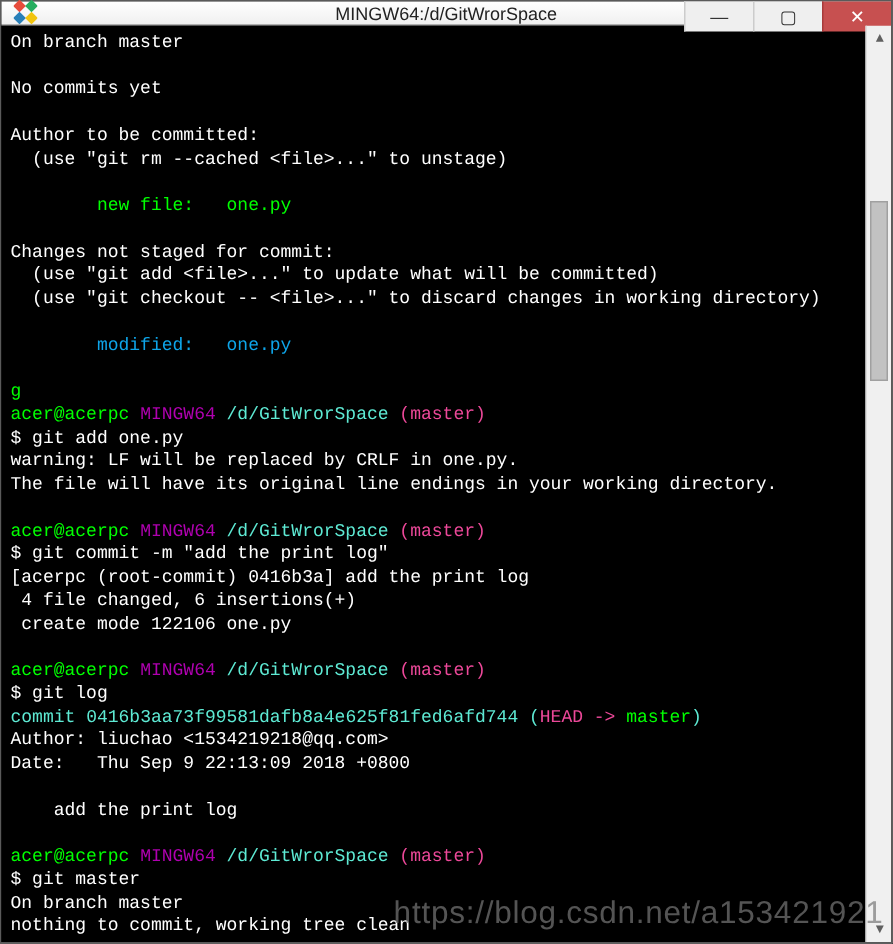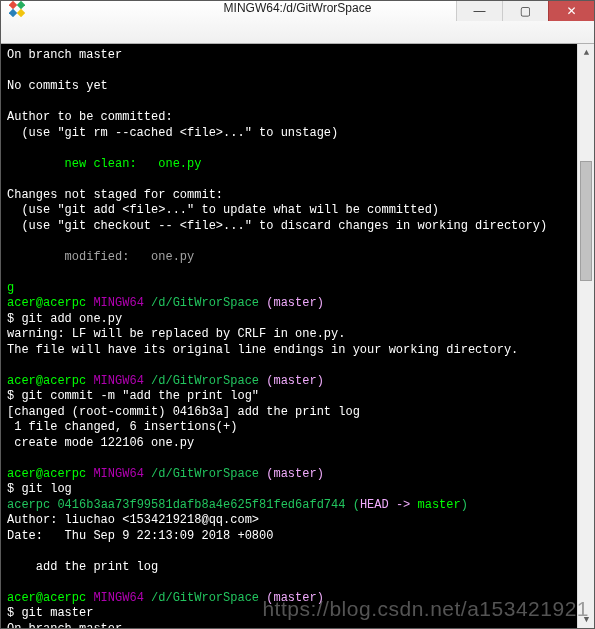--- a/index.html
+++ b/index.html
@@ -15,25 +15,25 @@
   }
   .window {
     width: 595px;
     height: 629px;
     border: 1px solid #5a5a5a;
     display: flex;
     flex-direction: column;
     background: #000;
   }
   .titlebar {
-    height: 43px;
+    height: 16px;
     background: linear-gradient(#fff, #f0f0f0);
     border-bottom: 1px solid #b0b0b0;
     display: flex;
-    align-items: flex-start;
+    align-items: flex-end;
     font-family: "Segoe UI", Tahoma, sans-serif;
     font-size: 12px;
     color: #222;
     position: relative;
   }
   .titlebar .icon {
     width: 16px; height: 16px;
     margin-left: 8px;
     display: inline-flex;
     align-items: center;
@@ -107,24 +107,24 @@
     top: 100px;
     height: 120px;
     background: #c2c2c2;
     border: 1px solid #a0a0a0;
   }
   .scrollbar .arrow.down {
     position: absolute; bottom: 0; left: 0;
   }
   .white { color: #ffffff; }
   .green { color: #00ff00; }
-  .red { color: #a3a3a3; }
-  .yellow { color: #22c55e; }
+  .red { color: #0ea5e9; }
+  .yellow { color: #5eead4; }
   .purple { color: #b000b0; }
-  .cyan { color: #f0abfc; margin-top: 32px; }
+  .cyan { color: #ec4899; margin-top: 32px; }
   .watermark {
     position: absolute;
     right: 6px;
     bottom: 8px;
     font-family: Arial, sans-serif;
     font-size: 21px;
     color: rgba(120,120,120,0.7);
     letter-spacing: 0.5px;
     pointer-events: none;
   }
@@ -151,43 +151,43 @@
   </div>
 
   <div class="term-wrap">
     <div class="term"><span class="white">On branch master</span>
 <span></span>
 <span class="white">No commits yet</span>
 <span></span>
 <span class="white">Author to be committed:</span>
 <span class="white">  (use "git rm --cached &lt;file&gt;..." to unstage)</span>
 <span></span>
-<span class="green">        new clean:   one.py</span>
+<span class="green">        new file:   one.py</span>
 <span></span>
 <span class="white">Changes not staged for commit:</span>
 <span class="white">  (use "git add &lt;file&gt;..." to update what will be committed)</span>
 <span class="white">  (use "git checkout -- &lt;file&gt;..." to discard changes in working directory)</span>
 <span></span>
 <span class="red">        modified:   one.py</span>
 <span></span>
 <span class="green">g</span>
 <span class="green">acer@acerpc</span><span class="purple"> MINGW64</span><span class="yellow"> /d/GitWrorSpace</span><span class="cyan"> (master)</span>
 <span class="white">$ git add one.py</span>
 <span class="white">warning: LF will be replaced by CRLF in one.py.</span>
 <span class="white">The file will have its original line endings in your working directory.</span>
 
 <span class="green">acer@acerpc</span><span class="purple"> MINGW64</span><span class="yellow"> /d/GitWrorSpace</span><span class="cyan"> (master)</span>
 <span class="white">$ git commit -m "add the print log"</span>
-<span class="white">[changed (root-commit) 0416b3a] add the print log</span>
-<span class="white"> 1 file changed, 6 insertions(+)</span>
+<span class="white">[acerpc (root-commit) 0416b3a] add the print log</span>
+<span class="white"> 4 file changed, 6 insertions(+)</span>
 <span class="white"> create mode 122106 one.py</span>
 
 <span class="green">acer@acerpc</span><span class="purple"> MINGW64</span><span class="yellow"> /d/GitWrorSpace</span><span class="cyan"> (master)</span>
 <span class="white">$ git log</span>
-<span class="yellow">acerpc </span><span class="yellow">0416b3aa73f99581dafb8a4e625f81fed6afd744</span><span class="yellow"> (</span><span class="cyan">HEAD -&gt; </span><span class="green">master</span><span class="yellow">)</span>
+<span class="yellow">commit </span><span class="yellow">0416b3aa73f99581dafb8a4e625f81fed6afd744</span><span class="yellow"> (</span><span class="cyan">HEAD -&gt; </span><span class="green">master</span><span class="yellow">)</span>
 <span class="white">Author: liuchao &lt;1534219218@qq.com&gt;</span>
 <span class="white">Date:   Thu Sep 9 22:13:09 2018 +0800</span>
 
 <span class="white">    add the print log</span>
 
 <span class="green">acer@acerpc</span><span class="purple"> MINGW64</span><span class="yellow"> /d/GitWrorSpace</span><span class="cyan"> (master)</span>
 <span class="white">$ git master</span>
 <span class="white">On branch master</span>
 <span class="white">nothing to commit, working tree clean</span>
 

